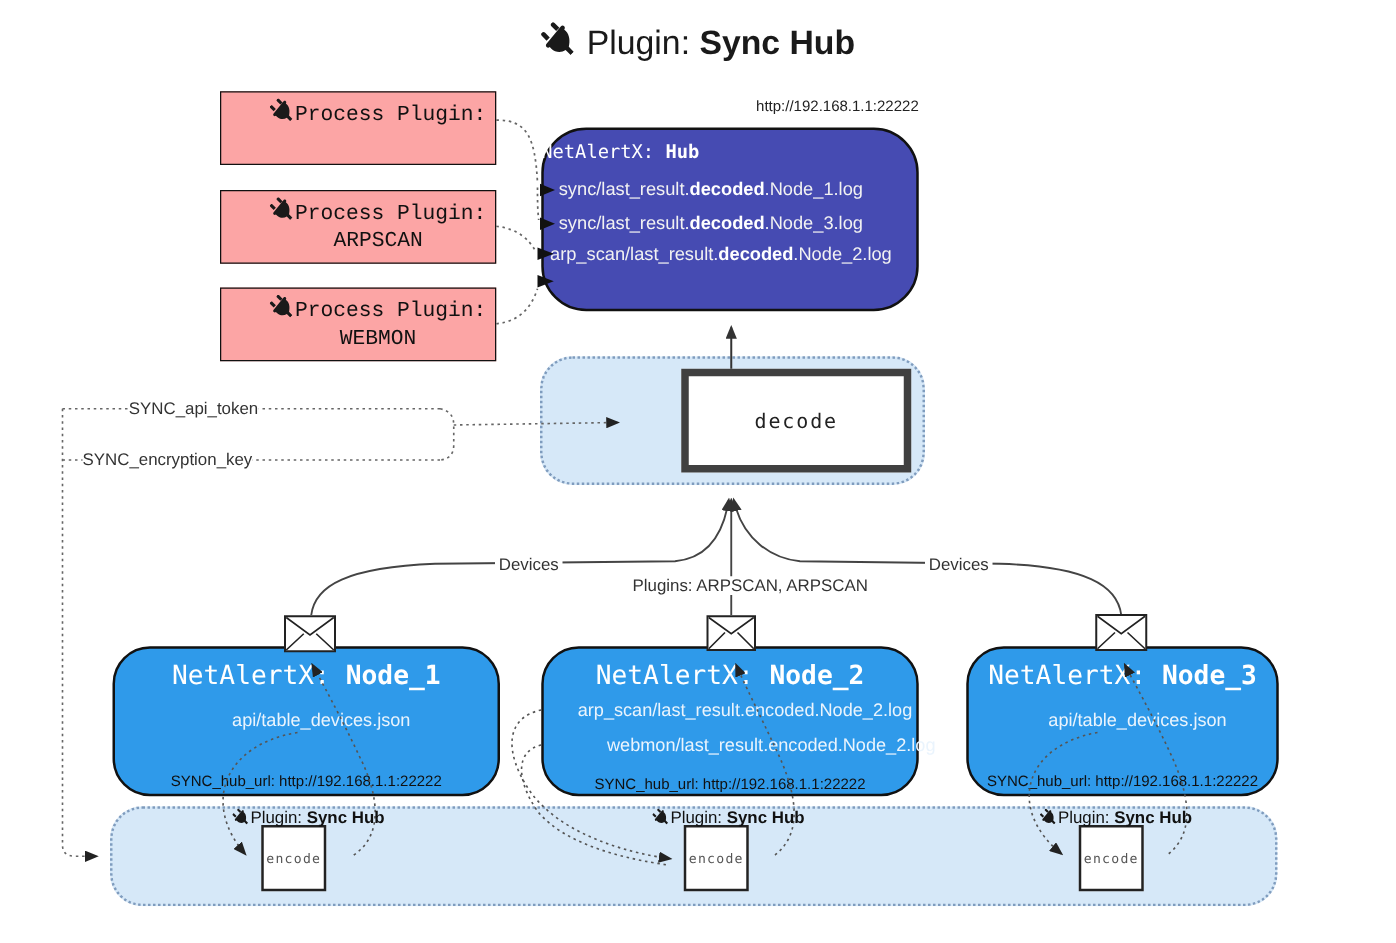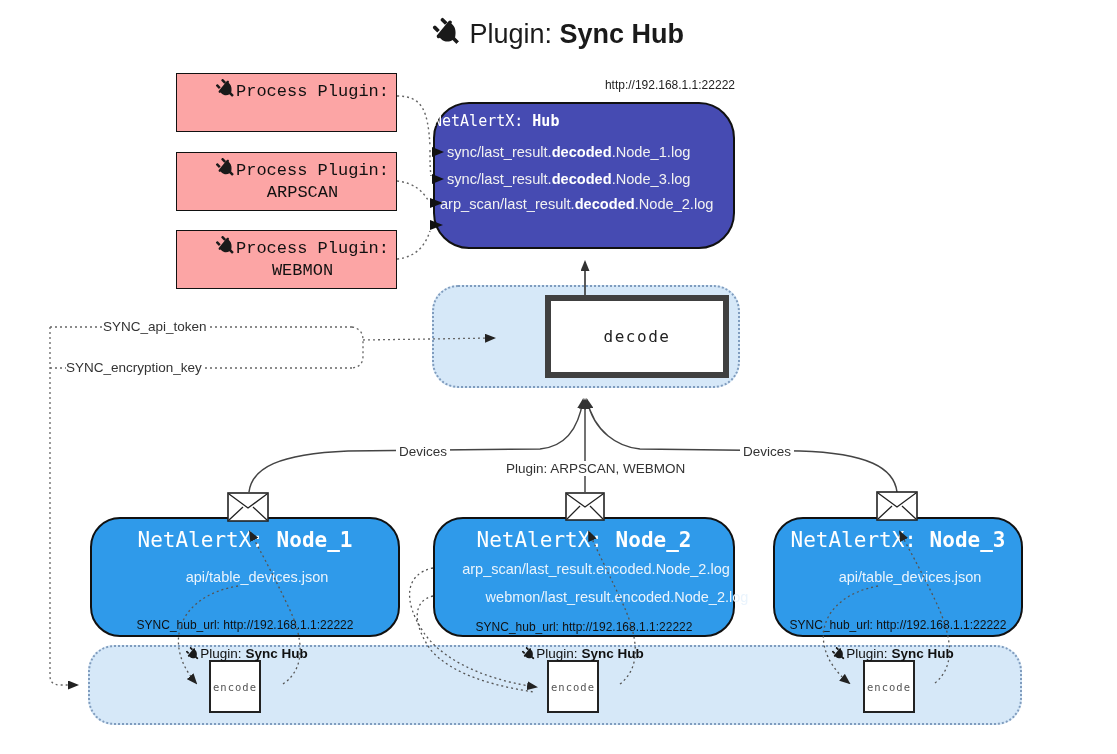--- a/index.html
+++ b/index.html
@@ -96,21 +96,21 @@
     <div class="l2">WEBMON</div>
   </div>
 
   <div id="decode-panel" class="abs"></div>
   <div id="decode-box" class="abs mono">decode</div>
 
   <div class="abs cfg-label" style="left:103px;top:319px;">SYNC_api_token</div>
   <div class="abs cfg-label" style="left:66px;top:360px;">SYNC_encryption_key</div>
 
   <div class="abs edge-label" style="left:396px;top:444px;">Devices</div>
-  <div class="abs edge-label" style="left:503px;top:461px;width:164px;text-align:center;">Plugin: ARPSCAN, WEBMON</div>
+  <div class="abs edge-label" style="left:503px;top:461px;width:164px;text-align:center;">Plugins: ARPSCAN, ARPSCAN</div>
   <div class="abs edge-label" style="left:740px;top:444px;">Devices</div>
 
   <div class="abs node" style="left:90px;width:310px;"></div>
   <div class="abs node-title mono" style="left:90px;width:310px;"><span>NetAlertX: </span><b>Node_1</b></div>
   <div class="abs node-file" style="left:90px;width:310px;top:569px;">api/table_devices.json</div>
   <div class="abs node-url" style="left:90px;width:310px;">SYNC_hub_url: http://192.168.1.1:22222</div>
 
   <div class="abs node" style="left:433px;width:302px;"></div>
   <div class="abs node-title mono" style="left:433px;width:302px;"><span>NetAlertX: </span><b>Node_2</b></div>
   <div class="abs node-file" style="left:433px;width:302px;top:561px;">arp_scan/last_result.encoded.Node_2.log</div>

